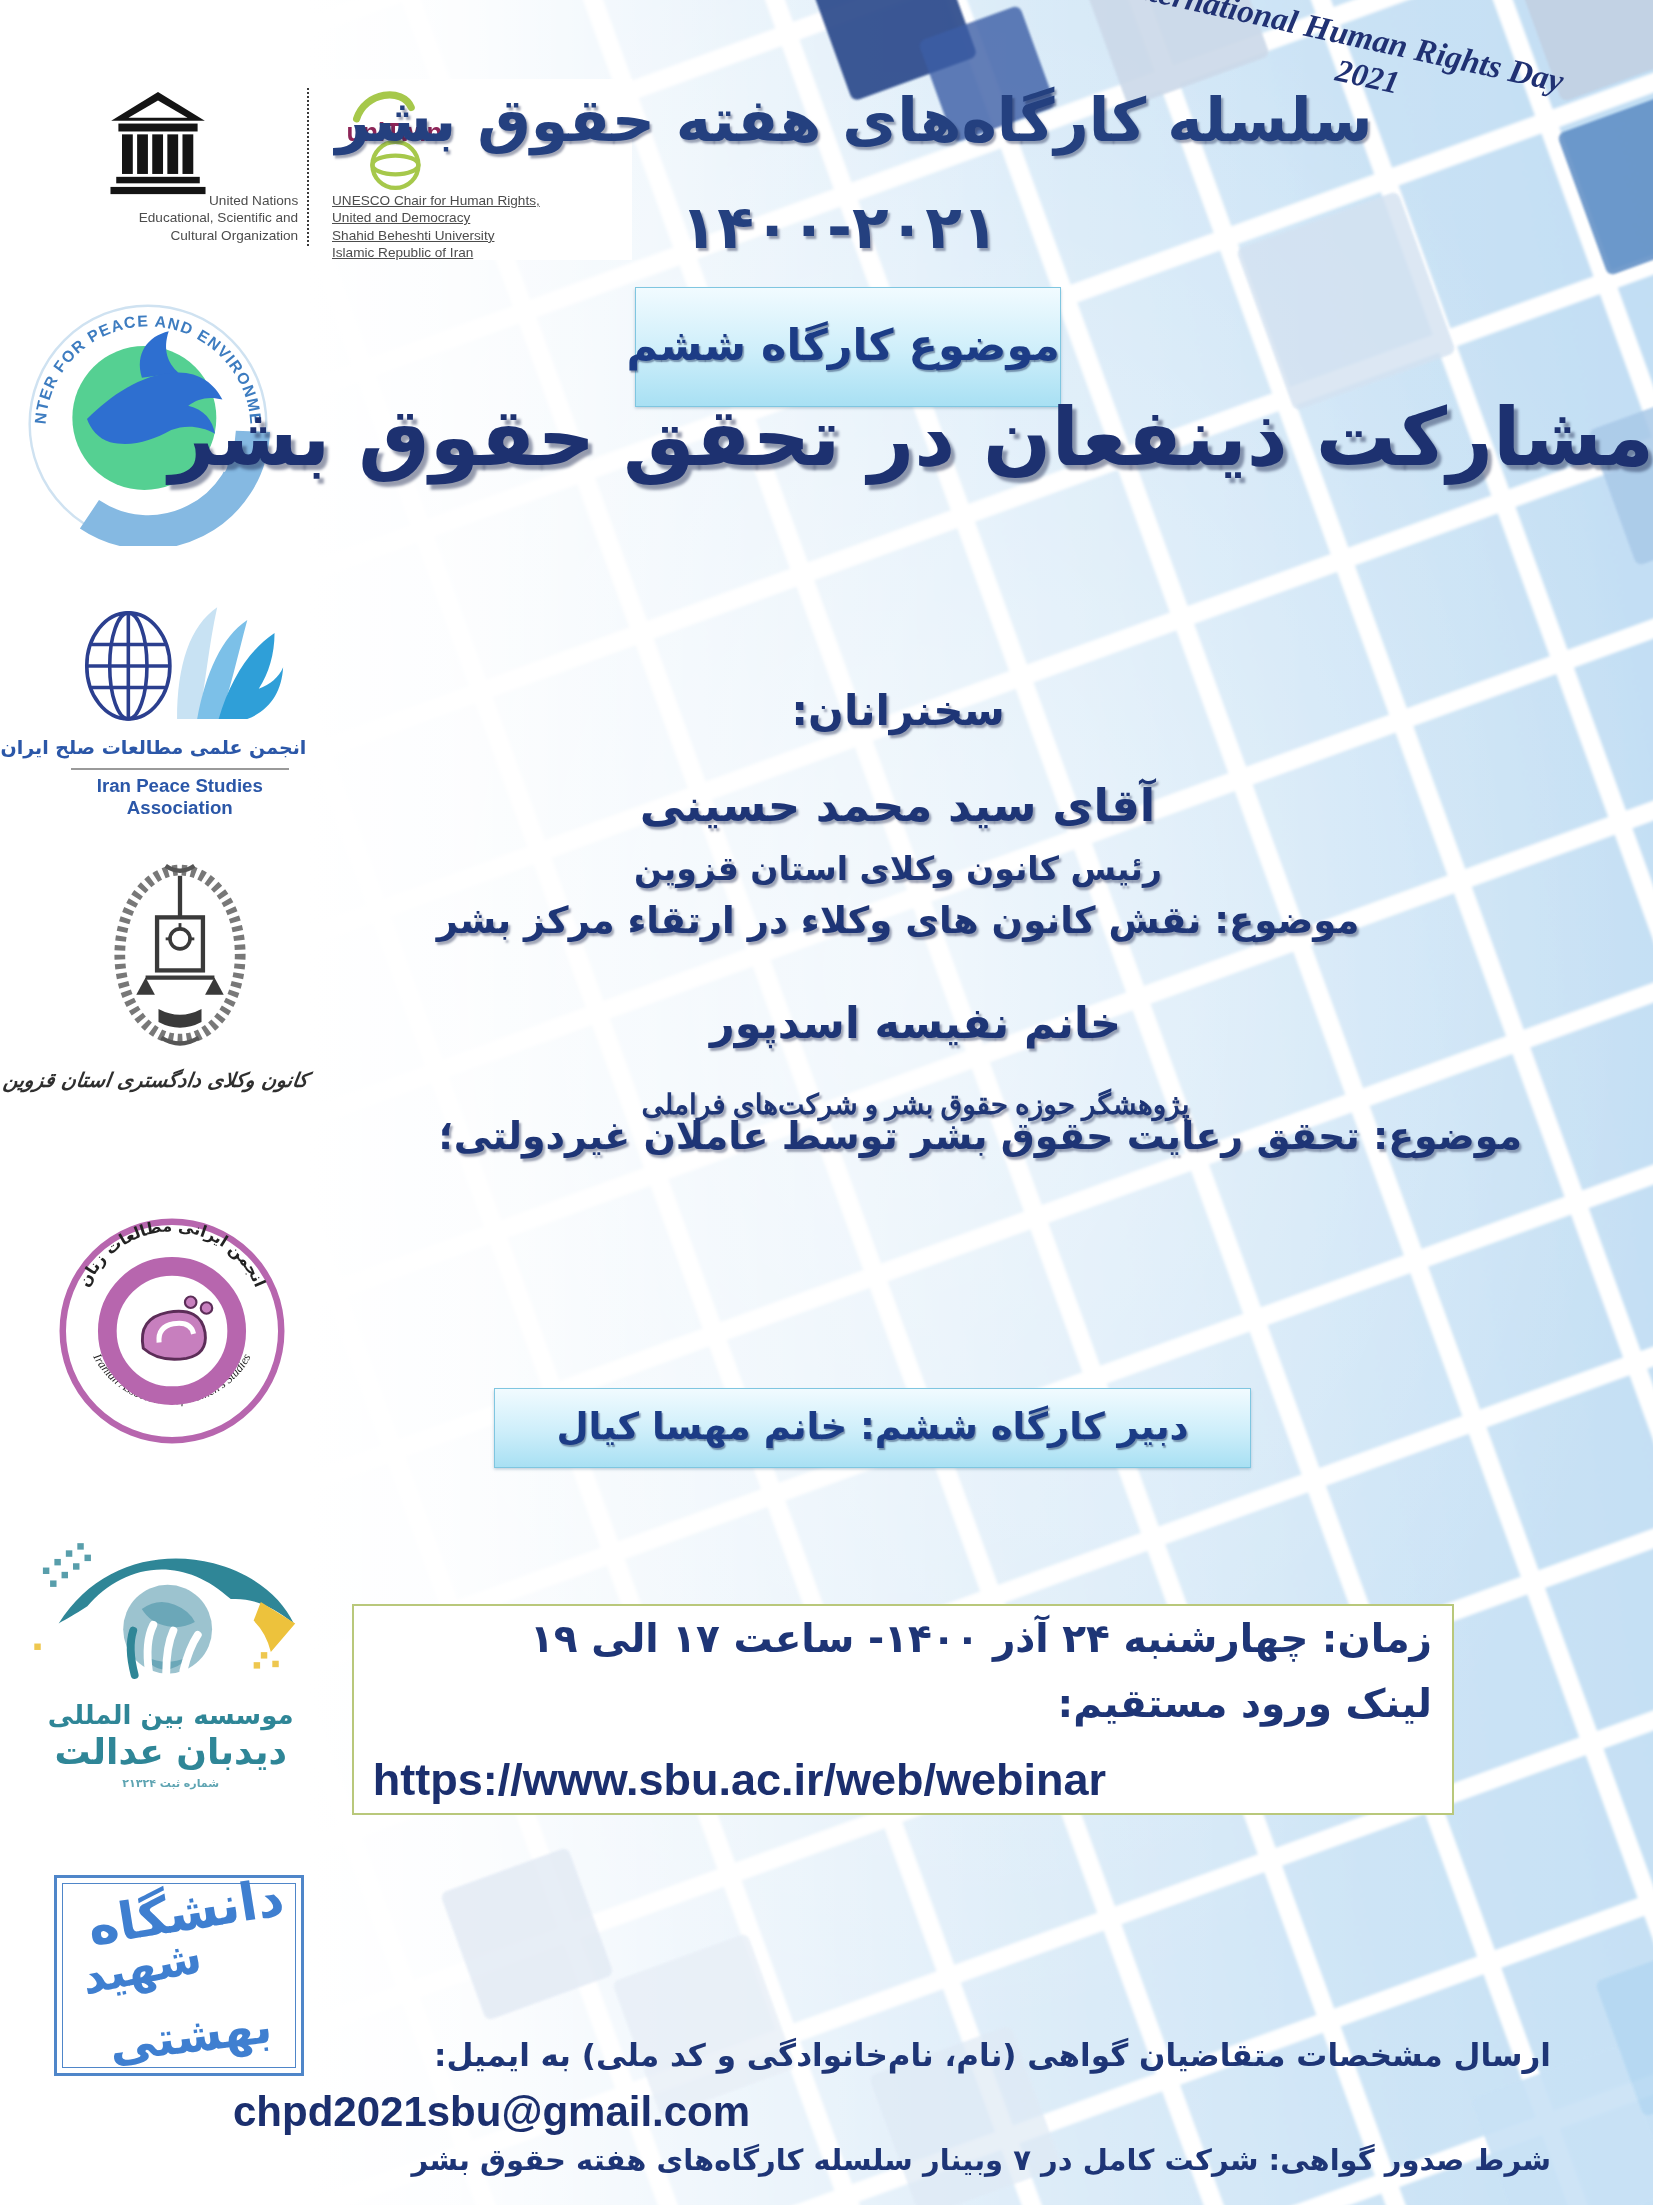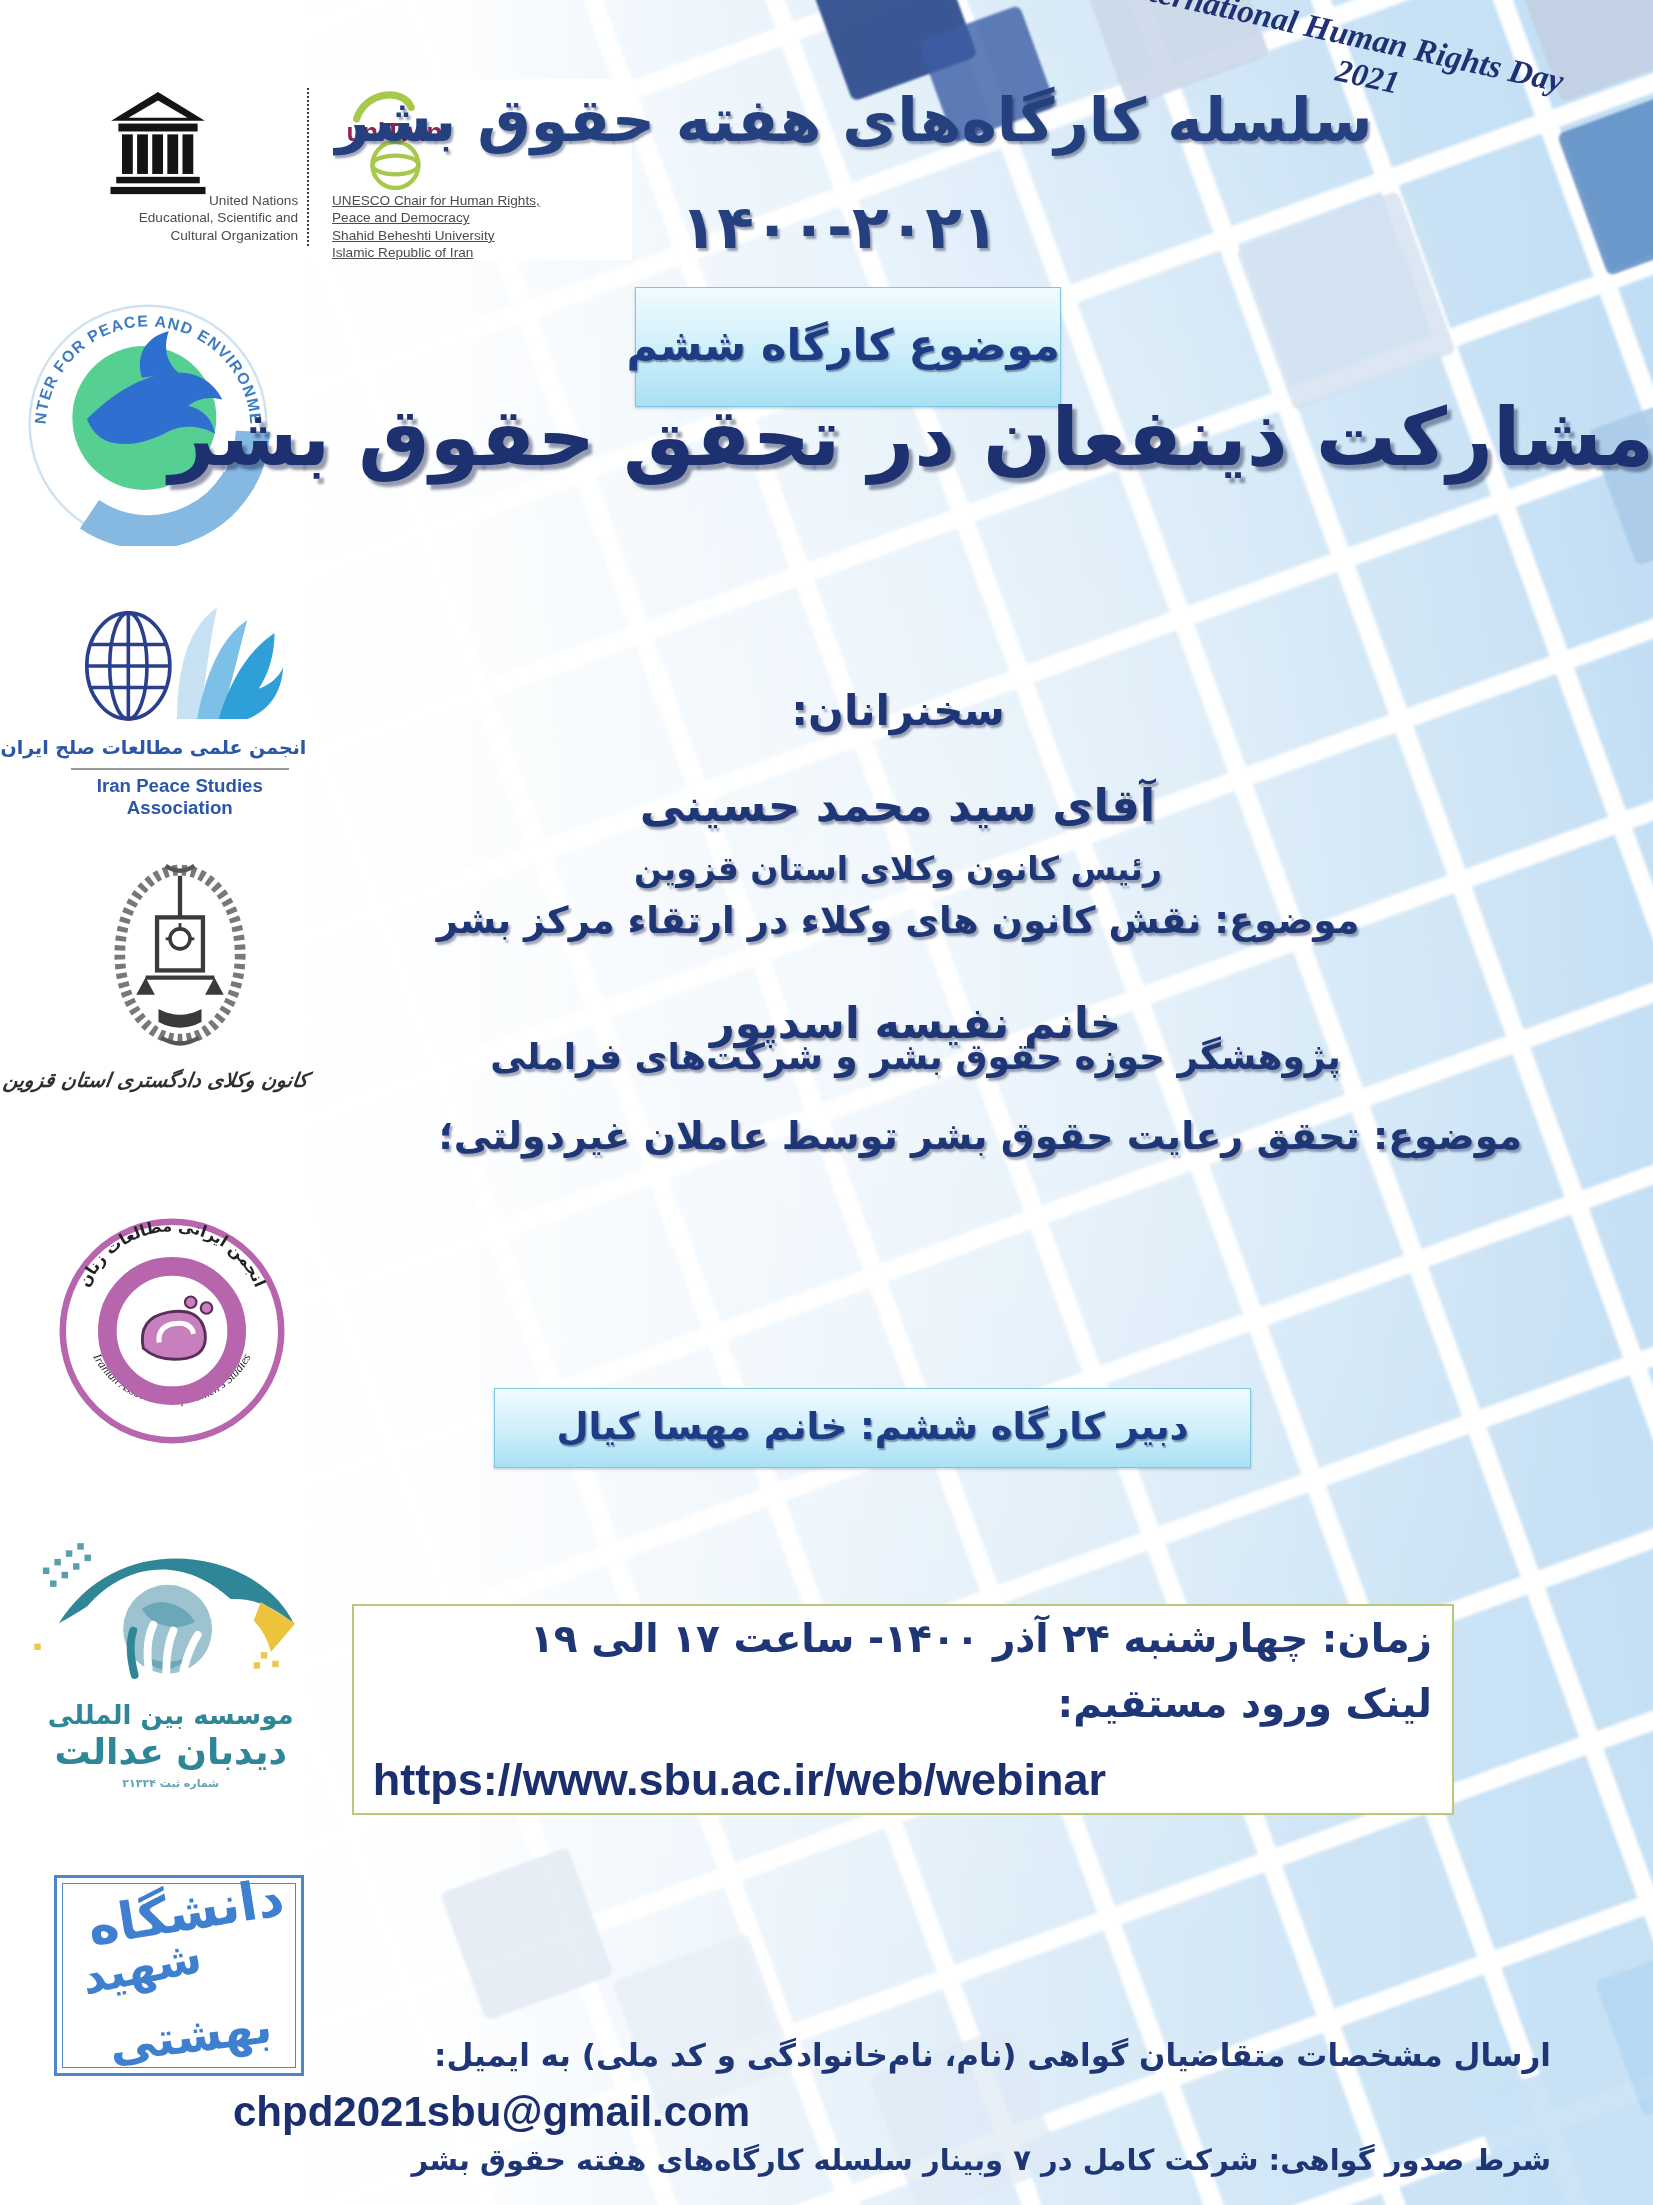--- a/index.html
+++ b/index.html
@@ -76,21 +76,21 @@
         <path d="M52,114 a32,13 0 0 1 64,0"></path>
       </g>
     </svg>
     <div class="abs cap" style="left:7.2px;top:113px;width:237px;text-align:right;">
       <div>United Nations</div>
       <div>Educational, Scientific and</div>
       <div>Cultural Organization</div>
     </div>
     <div class="abs cap" style="left:278px;top:113px;width:302px;text-align:left;text-decoration:underline;">
       <div>UNESCO Chair for Human Rights,</div>
-      <div>Peace and Democracy</div>
+      <div>United and Democracy</div>
       <div>Shahid Beheshti University</div>
       <div>Islamic Republic of Iran</div>
     </div>
   </div>
 
   <div class="abs ihrd" style="left:1109px;top:27px;width:574px;transform:rotate(12.5deg);font-size:33px;">
     <div class="nowrap">International Human Rights Day</div>
     <div class="nowrap" style="padding-left:230px;font-size:32px;">2021</div>
   </div>
 
@@ -225,21 +225,21 @@
     <div class="fa abs" style="right:29px;bottom:10px;font-size:47px;color:#3f7fd0;transform:rotate(-7deg);">بهشتی</div>
   </div>
 
   <div class="abs fa ctr navy-shadow z" style="left:503px;top:686px;width:790px;font-size:42px;">سخنرانان:</div>
 
   <div class="abs fa ctr navy-shadow z" style="left:467px;top:779px;width:861px;font-size:45px;">آقای سید محمد حسینی</div>
   <div class="abs fa ctr navy-shadow z" style="left:503px;top:849px;width:790px;font-size:33px;">رئیس کانون وکلای استان قزوین</div>
   <div class="abs fa ctr navy-shadow z" style="left:302px;top:899px;width:1192px;font-size:37px;">موضوع:  نقش کانون های وکلاء در ارتقاء مرکز بشر</div>
 
   <div class="abs fa ctr navy-shadow z" style="left:467px;top:998px;width:897px;font-size:43px;">خانم نفیسه اسدپور</div>
-  <div class="abs fa ctr navy-shadow z" style="left:467px;top:1036px;width:897px;font-size:36px;">پژوهشگر حوزه حقوق بشر و شرکت‌های فراملی</div>
+  <div class="abs fa ctr navy-shadow z" style="left:467px;top:1088px;width:897px;font-size:28px;font-family:Liberation Serif, serif;">پژوهشگر حوزه حقوق بشر و شرکت‌های فراملی</div>
   <div class="abs fa ctr navy-shadow z" style="left:273px;top:1114px;width:1249px;font-size:38px;text-align:right;">موضوع: تحقق رعایت حقوق بشر توسط عاملان غیردولتی؛</div>
 
   <div class="abs badge z" style="left:494px;top:1388px;width:755px;height:78px;">
     <div class="fa ctr badge-text" style="font-size:37px;line-height:75px;">دبیر کارگاه ششم: خانم مهسا کیال</div>
   </div>
 
   <div id="infobox" class="abs z" style="left:352px;top:1604px;width:1050px;height:207px;padding-left:48px;">
     <div class="fa abs" style="right:20px;top:10px;font-size:39px;">زمان: چهارشنبه ۲۴ آذر ۱۴۰۰- ساعت ۱۷ الی ۱۹</div>
     <div class="fa abs" style="right:20px;top:75px;font-size:39px;">لینک ورود مستقیم:</div>
     <div class="abs nowrap" style="left:18.7px;bottom:7.2px;font-size:45px;font-weight:bold;color:#1b2f6e;font-family:'Liberation Sans',sans-serif;">https://www.sbu.ac.ir/web/webinar</div>

